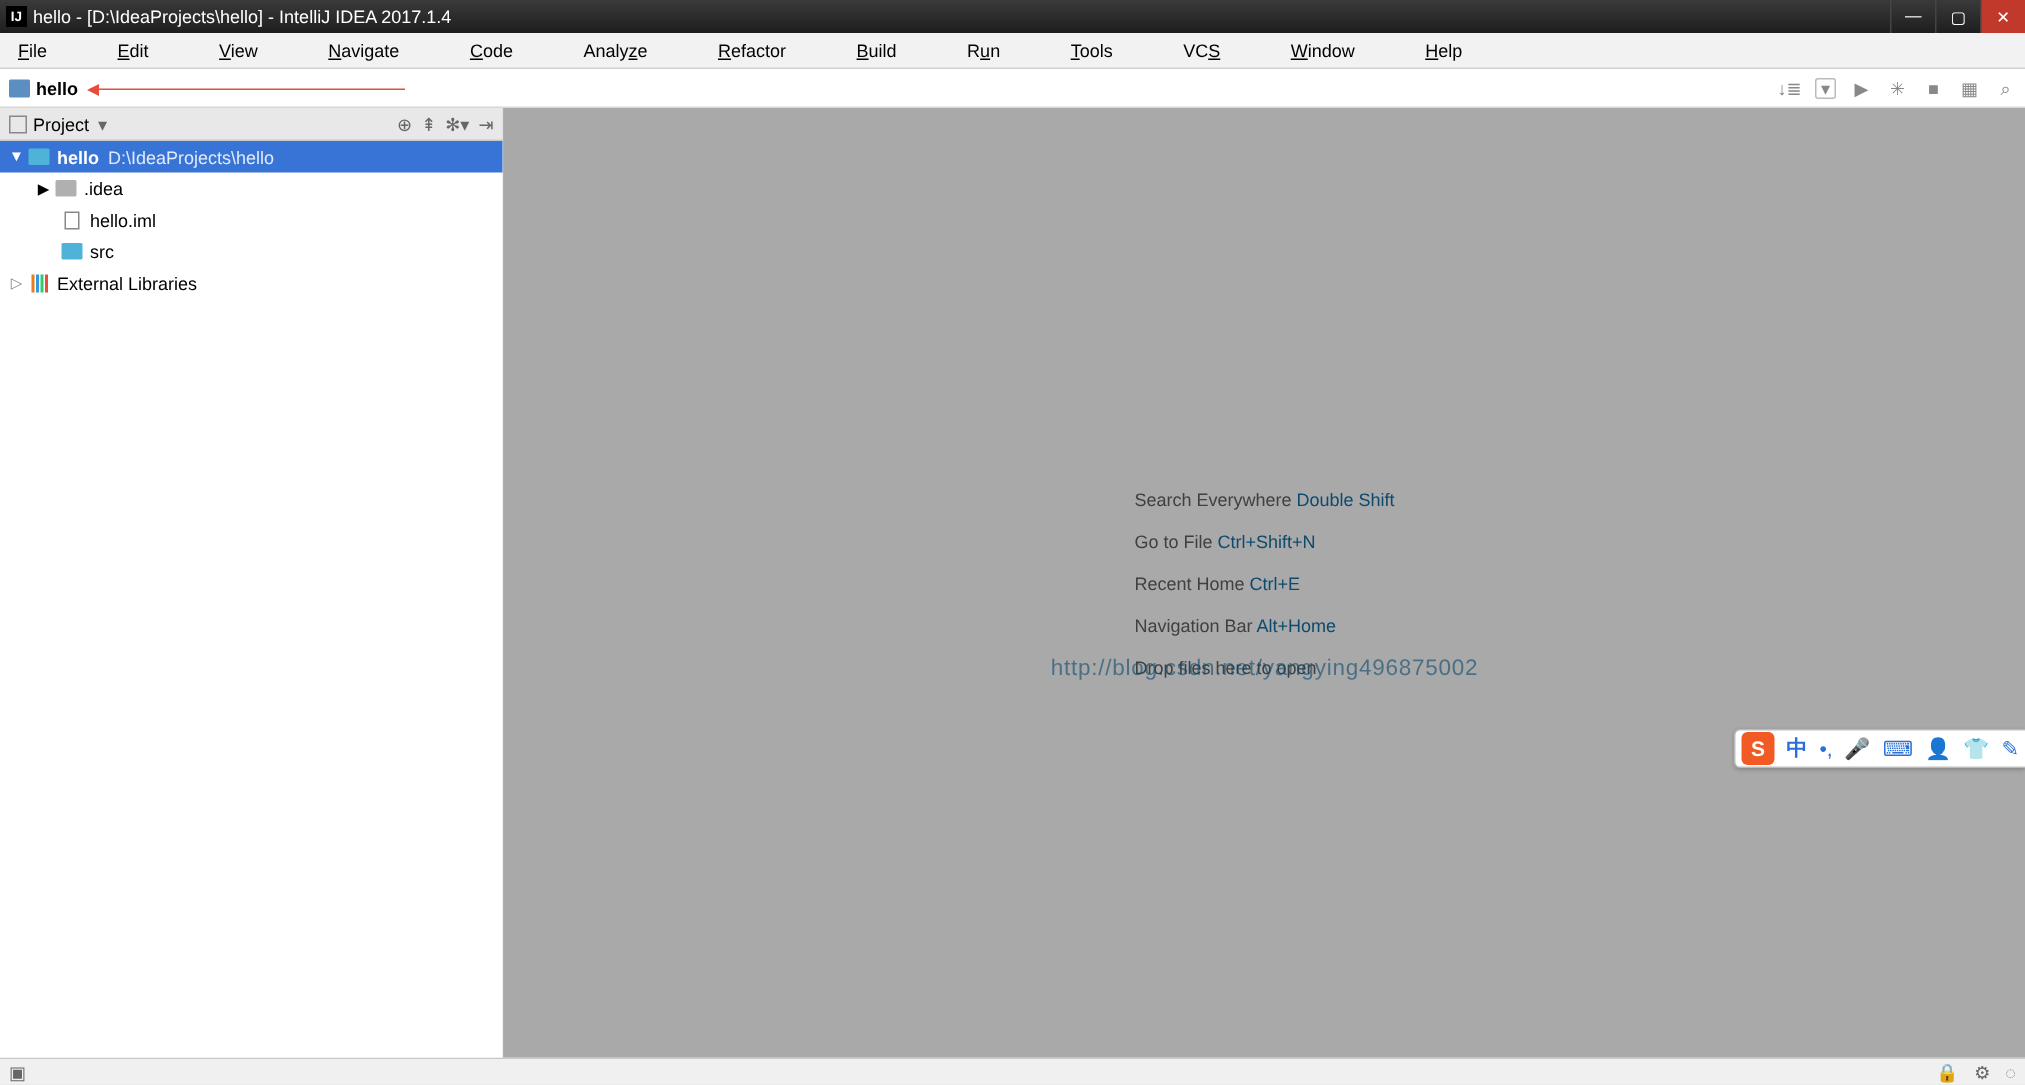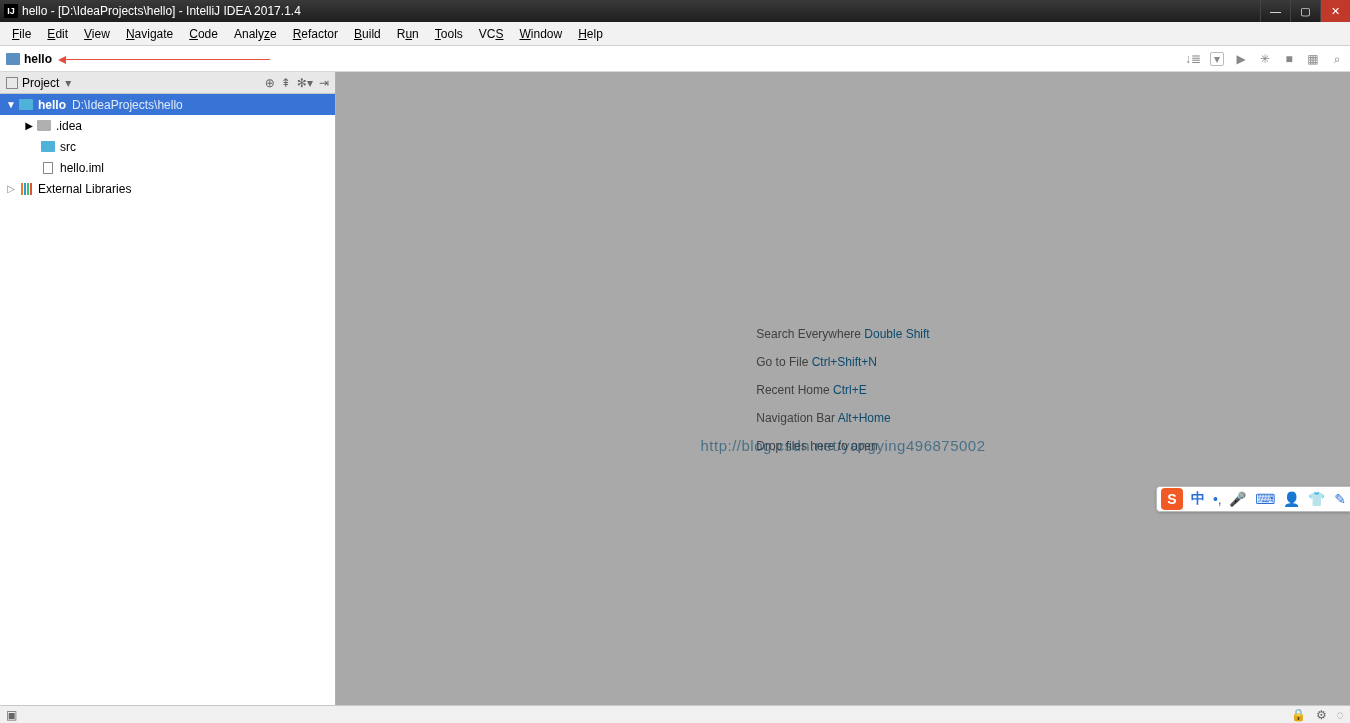--- a/index.html
+++ b/index.html
@@ -5,21 +5,21 @@
   * { margin:0; padding:0; box-sizing:border-box; font-family:"Segoe UI",Tahoma,sans-serif; font-size:12px; }
   html,body { width:1350px; height:723px; overflow:hidden; background:#fff; }
   
   .titlebar { height:22px; background:linear-gradient(#3a3a3a,#1e1e1e); color:#fff; display:flex; align-items:center; padding-left:4px; }
   .titlebar .appicon { width:14px; height:14px; background:#000; color:#fff; display:flex; align-items:center; justify-content:center; font-size:9px; font-weight:bold; margin-right:4px; }
   .titlebar .title { flex:1; }
   .winbtns { display:flex; height:100%; }
   .winbtn { width:30px; height:100%; display:flex; align-items:center; justify-content:center; color:#fff; font-size:11px; border-left:1px solid #444; }
   .winbtn.close { background:#c0392b; }
   
-  .menubar { height:24px; background:#f2f2f2; display:flex; align-items:center; padding:10px 4px; border-bottom:1px solid #d0d0d0; }
+  .menubar { height:24px; background:#f2f2f2; display:flex; align-items:center; padding:10px 4px; border-bottom:1px solid #d0d0d0;gap:31px; }
   .menuitem { padding:2px 8px; cursor:default; }
   .menuitem u { text-decoration:underline; }
   
   .navbar { height:26px; background:#fff; border-bottom:1px solid #d8d8d8; display:flex; align-items:center; padding:0 6px; position:relative; }
   .breadcrumb { display:flex; align-items:center; font-weight:bold; }
   .breadcrumb .foldericon { width:14px; height:12px; background:#5b8ec1; margin-right:4px; border-radius:1px; }
   .arrowline { position:absolute; left:60px; top:13px; width:210px; height:1px; background:#e74c3c; }
   .arrowline::before { content:""; position:absolute; left:-6px; top:-3px; border:4px solid transparent; border-right:8px solid #e74c3c; }
   .annot { position:absolute; left:280px; top:5px; color:#e74c3c; font-size:15px; font-family:"Microsoft YaHei",sans-serif; }
   .navright { margin-left:auto; display:flex; align-items:center; gap:10px; color:#888; }
@@ -133,29 +133,29 @@
       </div>
       <div class="treerow indent1">
         <span class="expander">▶</span>
         <span class="icon">
             <span class="folder-grey"></span>
           </span>
         <span>.idea</span>
       </div>
       <div class="treerow indent2">
         <span class="icon">
+            <span class="file-iml"></span>
+          </span>
+        <span>hello.iml</span>
+      </div>
+      <div class="treerow indent2">
+        <span class="icon">
             <span class="folder-cyan"></span>
           </span>
         <span>src</span>
-      </div>
-      <div class="treerow indent2">
-        <span class="icon">
-            <span class="file-iml"></span>
-          </span>
-        <span>hello.iml</span>
       </div>
       <div class="treerow">
         <span class="expander" style="color:#888">▷</span>
         <span class="icon">
           <span class="libs">
             <i style="background:#e67e22"></i>
               <i style="background:#3498db"></i>
               <i style="background:#2ecc71"></i>
               <i style="background:#e74c3c"></i>
           </span>

